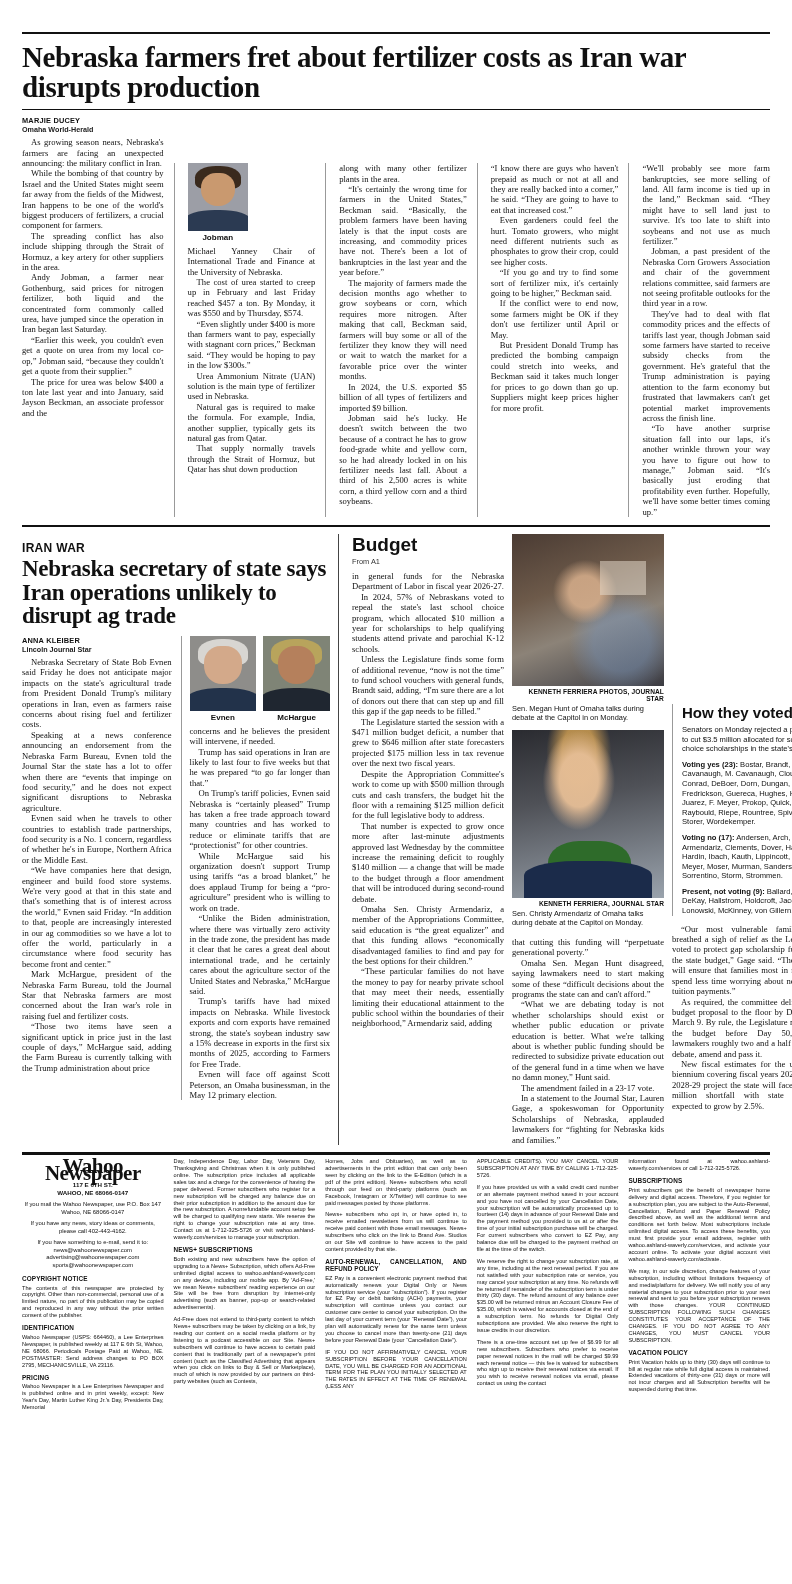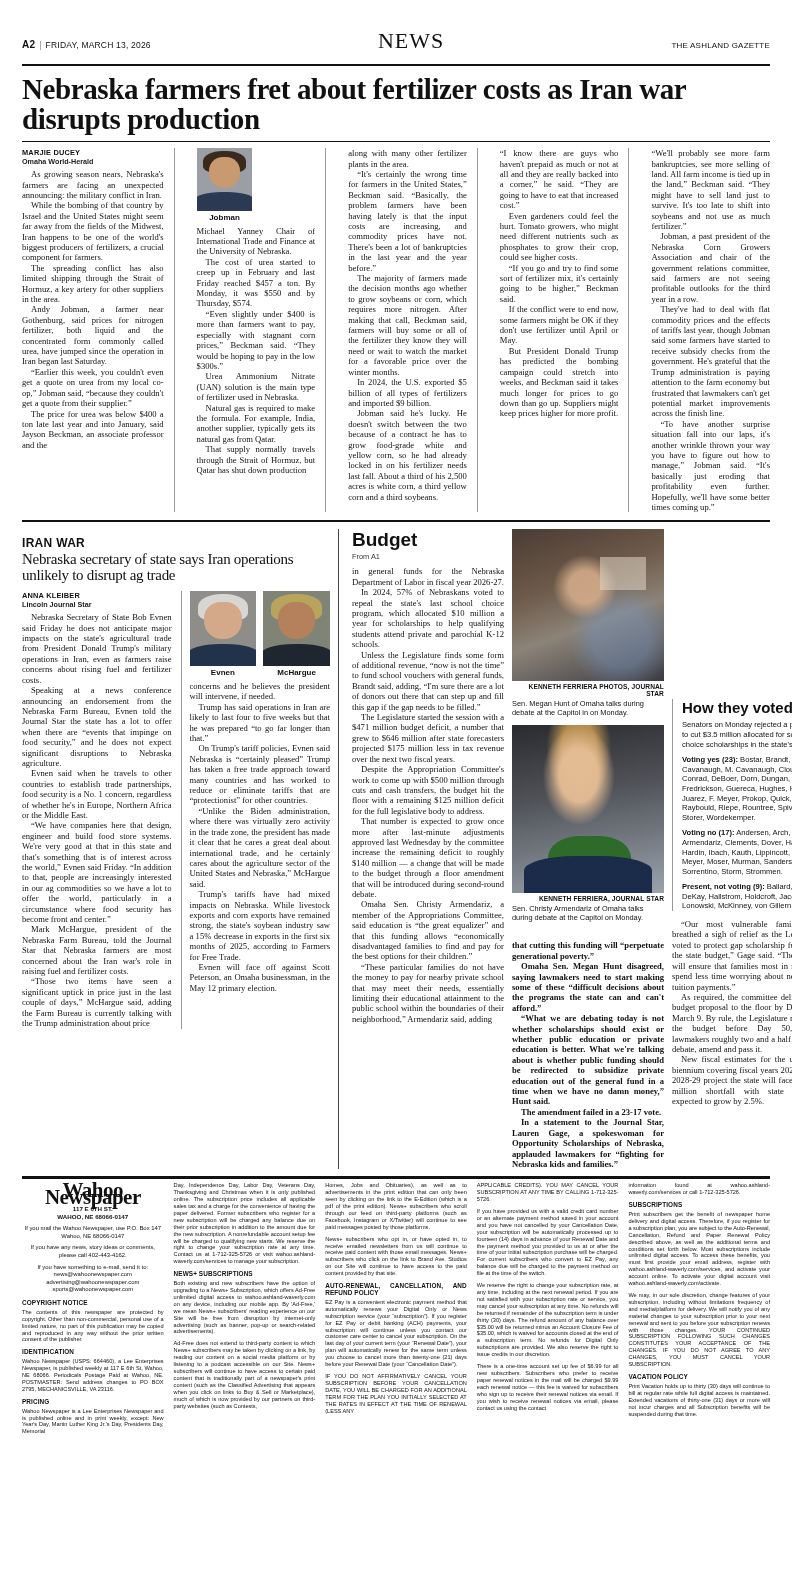--- a/index.html
+++ b/index.html
@@ -35,33 +35,33 @@
   .byline { font-family:"Liberation Sans", sans-serif; font-weight:bold; font-size:7.4px; letter-spacing:.2px; }
   .byline-org { font-family:"Liberation Sans", sans-serif; font-weight:bold; font-size:7.2px; color:#222; margin-bottom:3px; }
   p.body {
     font-size:8.6px; line-height:10.4px; text-align:justify;
     text-indent:9px; margin:0 0 0 0; hyphens:auto;
   }
   p.body.noind { text-indent:0; }
 
   
   .cols5 { display:grid; grid-template-columns: repeat(5, 1fr); column-gap:10px; }
-  .colsep { border-left:.6px solid #999; padding-left:22px; }
+  .colsep { border-left:.6px solid #999; padding-left:13px;margin-top:47px; }
 
   
   .mug { width:100%; aspect-ratio:1/1.12; background:#b9b2ad; position:relative; overflow:hidden; }
   .mug .hair { position:absolute; left:12%; right:12%; top:4%; height:36%; border-radius:46% 46% 30% 30%; }
   .mug .face { position:absolute; left:22%; right:22%; top:14%; height:50%; border-radius:44% 44% 48% 48%; }
   .mug .body { position:absolute; left:-4%; right:-4%; bottom:0; height:30%; border-radius:46% 46% 0 0; }
   .mugcap { font-family:"Liberation Sans", sans-serif; font-weight:bold; font-size:8px; text-align:center; margin-top:2px; }
   .mugrow { display:grid; grid-template-columns:1fr 1fr; column-gap:7px; margin-bottom:4px; }
 
   
   .kicker { font-family:"Liberation Sans", sans-serif; font-weight:bold; font-size:12px; letter-spacing:.3px; margin:7px 0 2px 0; }
-  h2.sub { font-family:"Liberation Serif", serif; font-weight:normal; font-size:15px; line-height:1.03; margin:2px 0 8px 0; letter-spacing:-0.3px; }
+  h2.sub { font-family:"Liberation Serif", serif; font-weight:bold; font-size:23px; line-height:1.03; margin:2px 0 8px 0; letter-spacing:-0.3px; }
   h2.budget { font-family:"Liberation Sans", sans-serif; font-weight:bold; font-size:19px; margin:0 0 1px 0; }
   .fromline { font-family:"Liberation Sans", sans-serif; font-size:7.4px; color:#333; margin-bottom:5px; }
 
   
   .photo { width:100%; position:relative; overflow:hidden; background:#6b625a; }
   .credit { font-family:"Liberation Sans", sans-serif; font-weight:bold; font-size:6.6px; text-align:right; margin-top:2px; letter-spacing:.1px; }
   .caption { font-family:"Liberation Sans", sans-serif; font-size:7.4px; line-height:9px; margin-top:2px; color:#111; }
 
   
   .votebox { padding-left:9px; border-left:.6px solid #999; }
@@ -79,40 +79,33 @@
   .addr2 { font-family:"Liberation Sans", sans-serif; font-size:5.9px; text-align:center; line-height:7.6px; margin-top:4px; }
   .dbl-rule { border-top:2px solid #111; border-bottom:1px solid #111; height:3px; margin:7px 0 3px 0; }
 
   .photo-inner { position:absolute; inset:0; }
 </style>
 </head>
 <body>
 
 <div class="page">
 
-  <div class="masthead">
-    <div class="mh-left">
-      <b>A2</b><span class="mh-sep">|</span><span>FRIDAY, MARCH 13, 2026</span>
-    </div>
-    <div class="mh-center">NEWS</div>
-    <div class="mh-right">THE ASHLAND GAZETTE</div>
-  </div>
   <div class="rule-thick"></div>
 
   <h1 class="lead">Nebraska farmers fret about fertilizer costs as Iran war disrupts production</h1>
   <div class="rule-thin"></div>
 
   <div class="cols5" style="margin-top:6px;">
 
     <div>
       <div class="byline">MARJIE DUCEY</div>
       <div class="byline-org">Omaha World-Herald</div>
       <p class="body">As growing season nears, Nebraska's farmers are facing an unexpected announcing: the military conflict in Iran.</p>
       <p class="body">While the bombing of that country by Israel and the United States might seem far away from the fields of the Midwest, Iran happens to be one of the world's biggest producers of fertilizers, a crucial component for farmers.</p>
-      <p class="body">The spreading conflict has also limited shipping through the Strait of Hormuz, a key artery for other suppliers in the area.</p>
+      <p class="body">The spreading conflict has also include shipping through the Strait of Hormuz, a key artery for other suppliers in the area.</p>
       <p class="body">Andy Jobman, a farmer near Gothenburg, said prices for nitrogen fertilizer, both liquid and the concentrated form commonly called urea, have jumped since the operation in Iran began last Saturday.</p>
       <p class="body">“Earlier this week, you couldn't even get a quote on urea from my local co-op,” Jobman said, “because they couldn't get a quote from their supplier.”</p>
       <p class="body">The price for urea was below $400 a ton late last year and into January, said Jayson Beckman, an associate professor and the</p>
     </div>
 
     <div class="colsep">
       <div class="mugrow">
         <div>
           <div class="mug" style="background:#9c9ea6;">
             <div class="body" style="background:#2b3a52;"></div>
@@ -189,20 +182,21 @@
                 <div class="body" style="background:#1f2630;"></div>
                 <div class="hair" style="background:#b8a45c;"></div>
                 <div class="face" style="background:#b5805c;"></div>
               </div>
               <div class="mugcap">McHargue</div>
             </div>
           </div>
           <p class="body noind">concerns and he believes the president will intervene, if needed.</p>
           <p class="body">Trump has said operations in Iran are likely to last four to five weeks but that he was prepared “to go far longer than that.”</p>
           <p class="body">On Trump's tariff policies, Evnen said Nebraska is “certainly pleased” Trump has taken a free trade approach toward many countries and has worked to reduce or eliminate tariffs that are “protectionist” for other countries.</p>
+          <p class="body">While McHargue said his organization doesn't support Trump using tariffs “as a broad blanket,” he does applaud Trump for being a “pro-agriculture” president who is willing to work on trade.</p>
           <p class="body">“Unlike the Biden administration, where there was virtually zero activity in the trade zone, the president has made it clear that he cares a great deal about international trade, and he certainly cares about the agriculture sector of the United States and Nebraska,” McHargue said.</p>
           <p class="body">Trump's tariffs have had mixed impacts on Nebraska. While livestock exports and corn exports have remained strong, the state's soybean industry saw a 15% decrease in exports in the first six months of 2025, according to Farmers for Free Trade.</p>
           <p class="body">Evnen will face off against Scott Peterson, an Omaha businessman, in the May 12 primary election.</p>
         </div>
       </div>
     </div>
 
     <div style="grid-column:3; border-left:.8px solid #444;"></div>
 
     <div style="grid-column:4;">
@@ -227,21 +221,21 @@
       <div class="caption">Sen. Megan Hunt of Omaha talks during debate at the Capitol in on Monday.</div>
 
       <div class="photo" style="height:168px; margin-top:8px; background:linear-gradient(170deg,#2a2b30 0%,#4f5157 40%,#9aa3ad 100%);">
         <div class="photo-inner" style="background:radial-gradient(ellipse at 44% 30%, rgba(230,190,150,.95) 0 16%, rgba(0,0,0,0) 30%), radial-gradient(ellipse at 44% 14%, rgba(195,150,80,.9) 0 14%, rgba(0,0,0,0) 27%);"></div>
         <div style="position:absolute; left:24%; right:22%; bottom:0; height:34%; background:#2e6b2a; border-radius:38% 38% 0 0;"></div>
         <div style="position:absolute; left:8%; right:8%; bottom:0; height:22%; background:#1b2b4a; border-radius:40% 40% 0 0;"></div>
       </div>
       <div class="credit">KENNETH FERRIERA, JOURNAL STAR</div>
       <div class="caption">Sen. Christy Armendariz of Omaha talks during debate at the Capitol on Monday.</div>
 
-      <div style="margin-top:18px;font-weight:bold;">
+      <div style="margin-top:10px;">
         <p class="body noind">that cutting this funding will “perpetuate generational poverty.”</p>
         <p class="body">Omaha Sen. Megan Hunt disagreed, saying lawmakers need to start making some of these “difficult decisions about the programs the state can and can't afford.”</p>
         <p class="body">“What we are debating today is not whether scholarships should exist or whether public education or private education is better. What we're talking about is whether public funding should be redirected to subsidize private education out of the general fund in a time when we have no damn money,” Hunt said.</p>
         <p class="body">The amendment failed in a 23-17 vote.</p>
         <p class="body">In a statement to the Journal Star, Lauren Gage, a spokeswoman for Opportunity Scholarships of Nebraska, applauded lawmakers for “fighting for Nebraska kids and families.”</p>
       </div>
     </div>
 
     <div style="grid-column:6;">
       <div style="height:170px;"></div>

